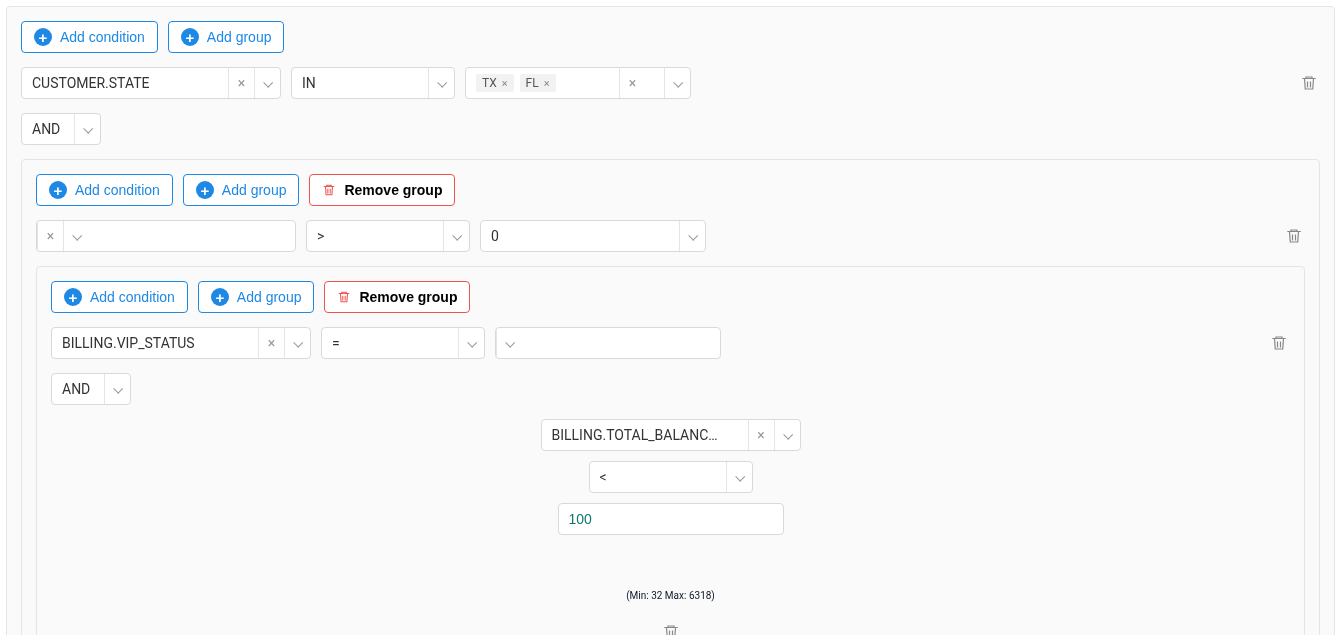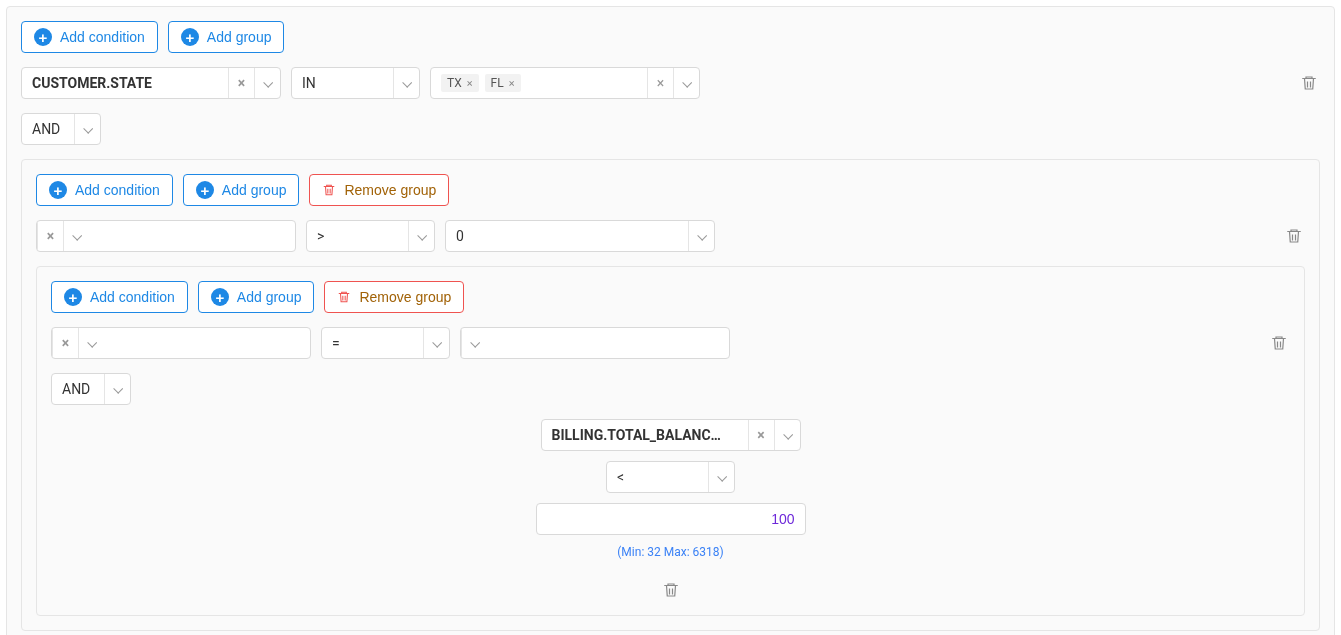--- a/index.html
+++ b/index.html
@@ -41,22 +41,23 @@
     font-size: 14px;
     cursor: pointer;
     user-select: none;
     white-space: nowrap;
   }
   .btn-primary {
     color: #1e88e5;
     border-color: #1e88e5;
   }
   .btn-danger {
-    color: #a16207;
+    color: #000000;
     border-color: #ef5350;
+    font-weight: bold;
   }
   .plus-circle {
     width: 18px;
     height: 18px;
     border-radius: 50%;
     background: #1e88e5;
     color: #fff;
     display: inline-flex;
     align-items: center;
     justify-content: center;
@@ -121,48 +122,48 @@
     cursor: pointer;
   }
   .select .clear { font-size: 14px; }
   .select input.text-input {
     border: none;
     outline: none;
     padding: 0 10px;
     font-size: 14px;
     flex: 1;
     min-width: 0;
-    color: #6d28d9;
+    color: #0f766e;
     background: transparent;
-    text-align: right;
-  }
-
-  .w-field { width: 260px; font-weight: bold; }
-  .w-op    { width: 129px; justify-content: space-between; }
-  .w-val   { width: 270px; }
+  }
+
+  .w-field { width: 260px; }
+  .w-op    { width: 164px; justify-content: space-between; }
+  .w-val   { width: 226px; gap: 19px; }
   .w-logic { width: 80px; }
 
   .tag {
     display: inline-flex;
     align-items: center;
     gap: 5px;
     background: #f2f2f2;
     border-radius: 2px;
     padding: 2px 6px;
     font-size: 12px;
     color: #555;
   }
   .tag .x {
     cursor: pointer;
     color: #888;
     font-size: 11px;
   }
   .hint {
-    color: #3b82f6;
-    font-size: 12px;
+    color: #0f172a;
+    font-size: 10px;
+    margin-top: 45px;
   }
   .trash-btn {
     background: none;
     border: none;
     padding: 2px;
     cursor: pointer;
     display: inline-flex;
   }
   .chev::before {
     content: "";
@@ -300,20 +301,21 @@
           <button class="btn btn-danger">
             <svg class="trash-sm" viewBox="0 0 24 24" fill="none" stroke="currentColor" stroke-width="1.8">
                 <path d="M3 6h18M8 6V4h8v2M6 6l1 14h10l1-14M10 10v8M14 10v8"></path>
               </svg>
             <span>Remove group</span>
           </button>
         </div>
 
         <div class="row">
           <div class="select w-field">
+            <span class="value">BILLING.VIP_STATUS</span>
             <span class="clear">×</span>
             <span class="arrow">
                 <span class="chev"></span>
               </span>
           </div>
           <div class="select w-op">
             <span class="value">=</span>
             <span class="arrow">
                 <span class="chev"></span>
               </span>

